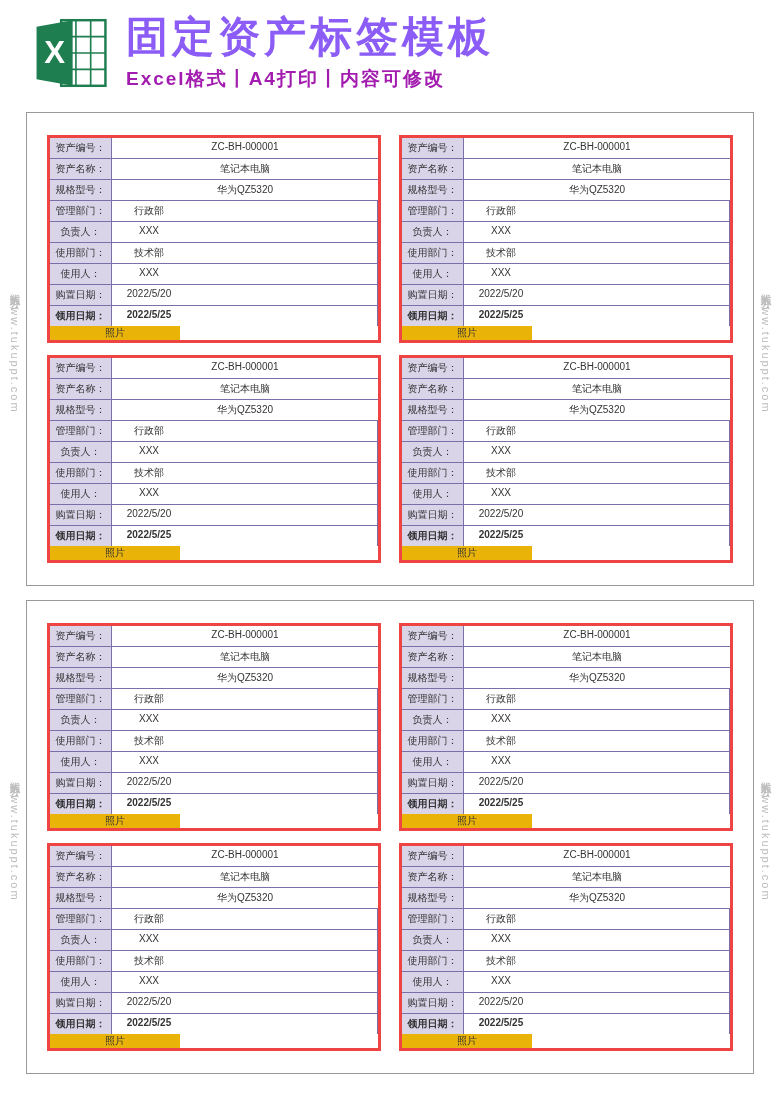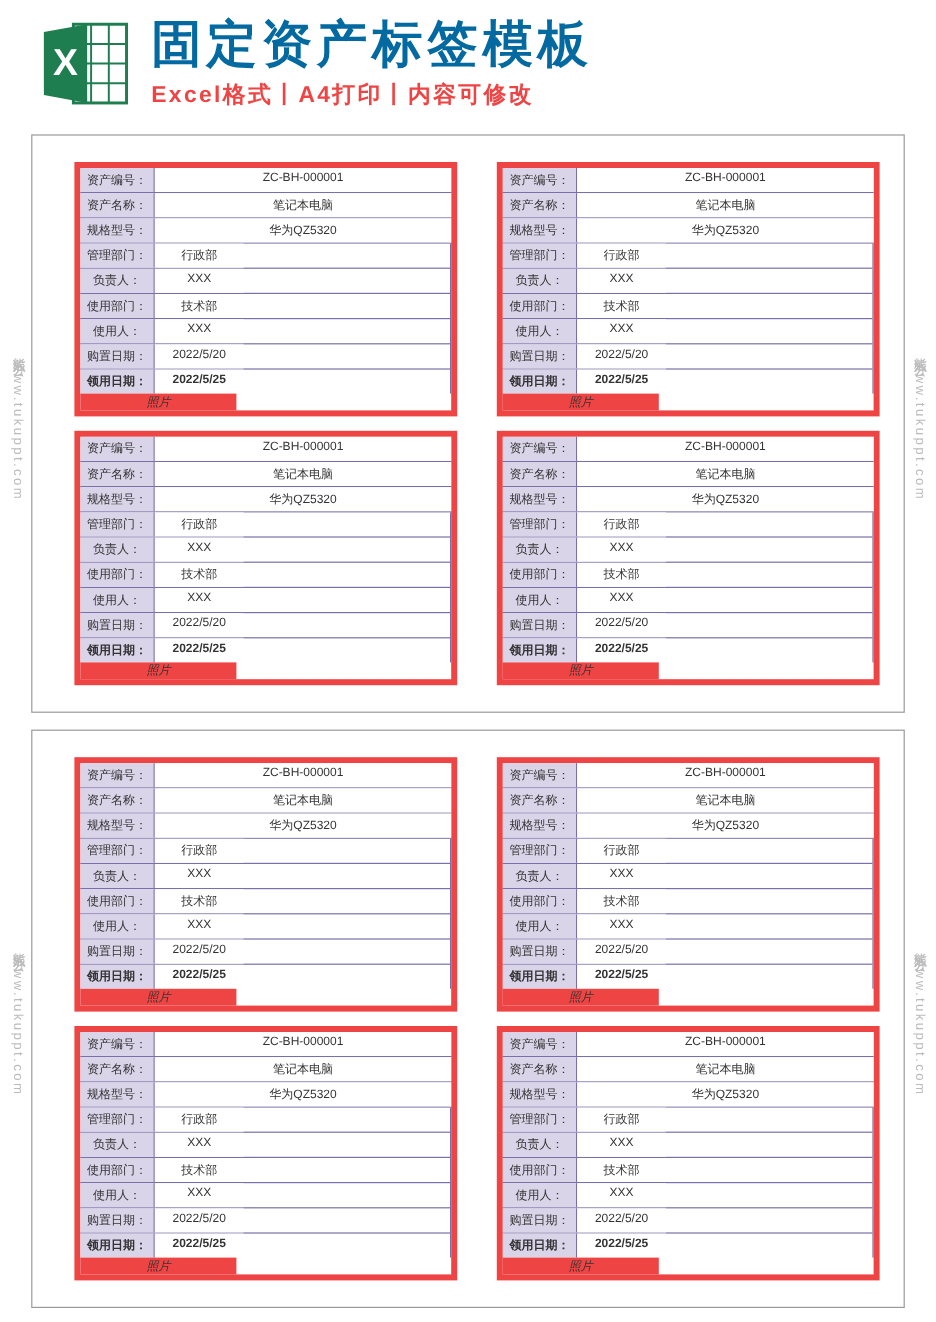--- a/index.html
+++ b/index.html
@@ -16,48 +16,47 @@
   }
   .excel-icon {
     width: 82px;
     height: 82px;
     flex-shrink: 0;
   }
   .header-text { flex: 1; }
   .title {
     font-size: 42px;
     font-weight: 900;
-    color: #0369a1;
+    color: #8b5cf6;
     letter-spacing: 4px;
     line-height: 1.1;
   }
   .subtitle {
     font-size: 19px;
     font-weight: 700;
-    color: #ef4444;
+    color: #a21caf;
     margin-top: 6px;
     letter-spacing: 2px;
   }
   .page {
     border: 1px solid #999;
     margin: 8px 26px 14px 26px;
     background: #fff;
     padding: 22px 20px;
     position: relative;
   }
   .grid {
     display: grid;
     grid-template-columns: 1fr 1fr;
     gap: 12px 18px;
   }
   .card {
-    border: 5px solid #ef4444;
+    border: 3px solid #ef4444;
     font-size: 10px;
     color: #333;
-    margin-left: 15px;
   }
   .row {
     display: flex;
     border-bottom: 1px solid #7a6fa8;
   }
   .row:last-child { border-bottom: none; font-weight: bold; }
   .label-cell {
     background: #d9d4e8;
     width: 62px;
     padding: 3px 4px;
@@ -78,22 +77,21 @@
   .left-col {
     flex: 1;
     border-right: 1px solid #7a6fa8;
   }
   .left-col .row .value-cell { width: 74px; flex: none; }
   .photo {
     width: 130px;
     display: flex;
     align-items: center;
     justify-content: center;
-    background: #ef4444;
-    font-style: italic;
+    background: #eab308;
   }
   .wm {
     position: absolute;
     font-size: 11px;
     color: #bbb;
     writing-mode: vertical-rl;
     letter-spacing: 2px;
   }
   .wm-left { left: -20px; top: 50%; transform: translateY(-50%); }
   .wm-right { right: -20px; top: 50%; transform: translateY(-50%); }

